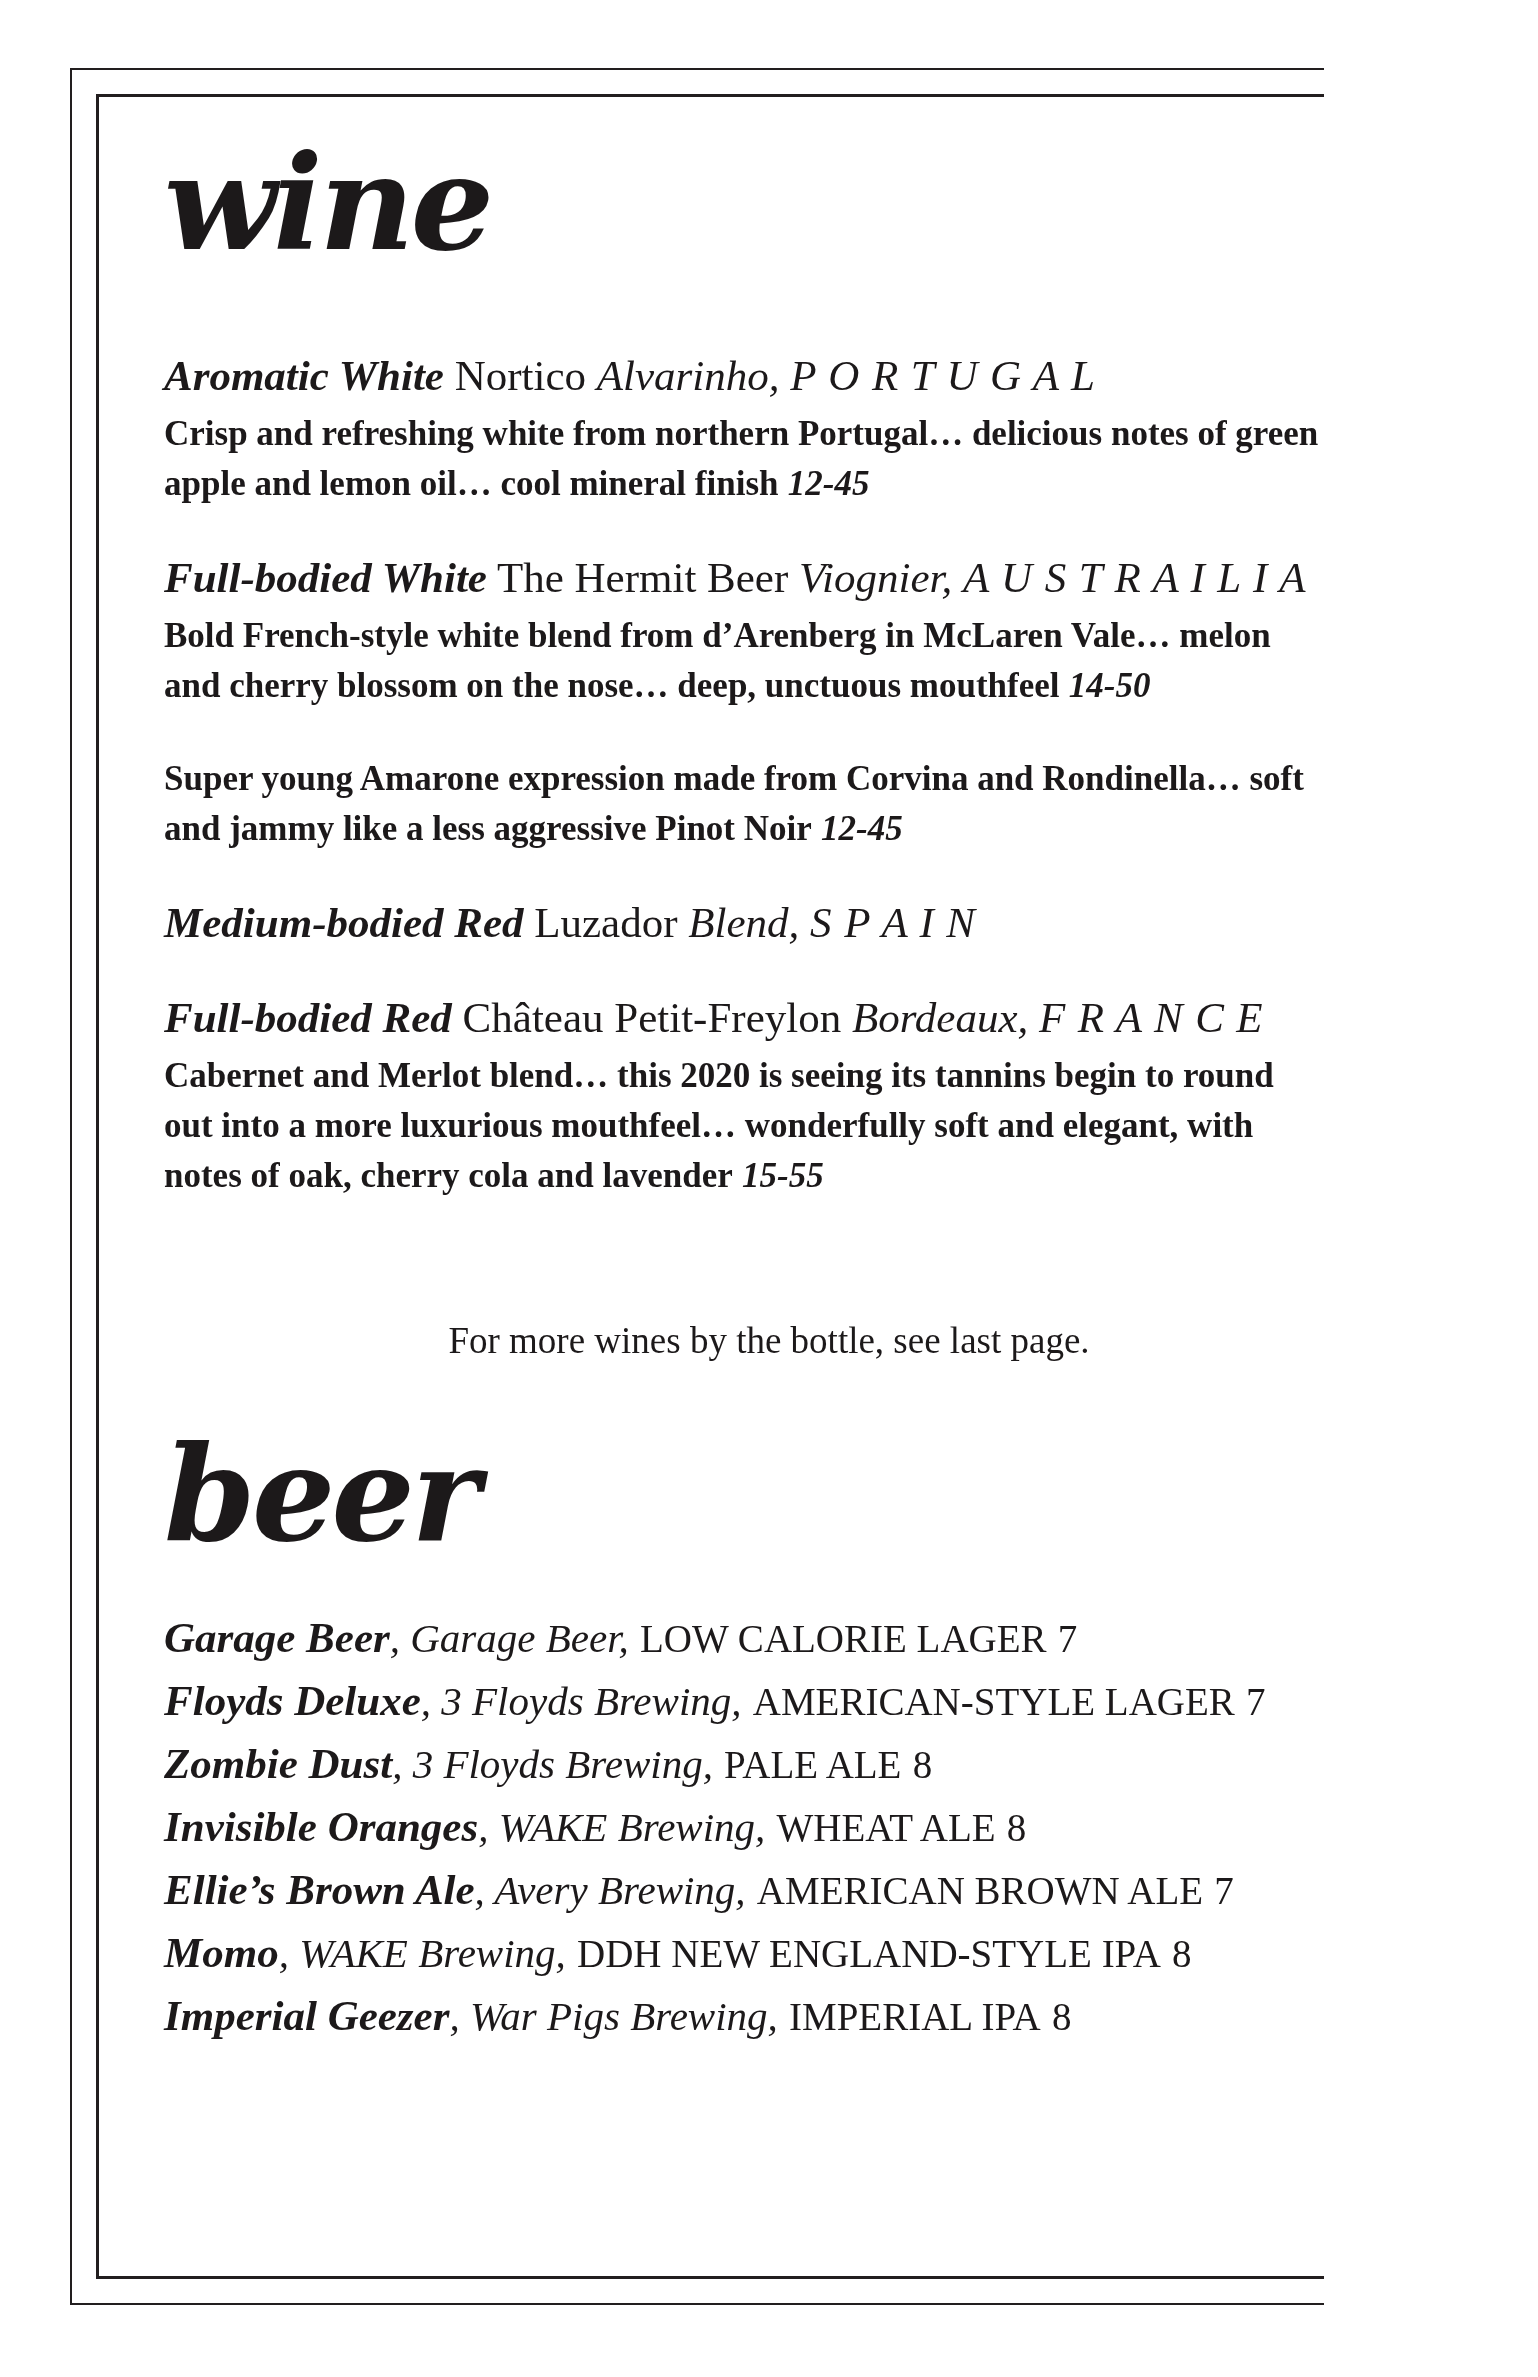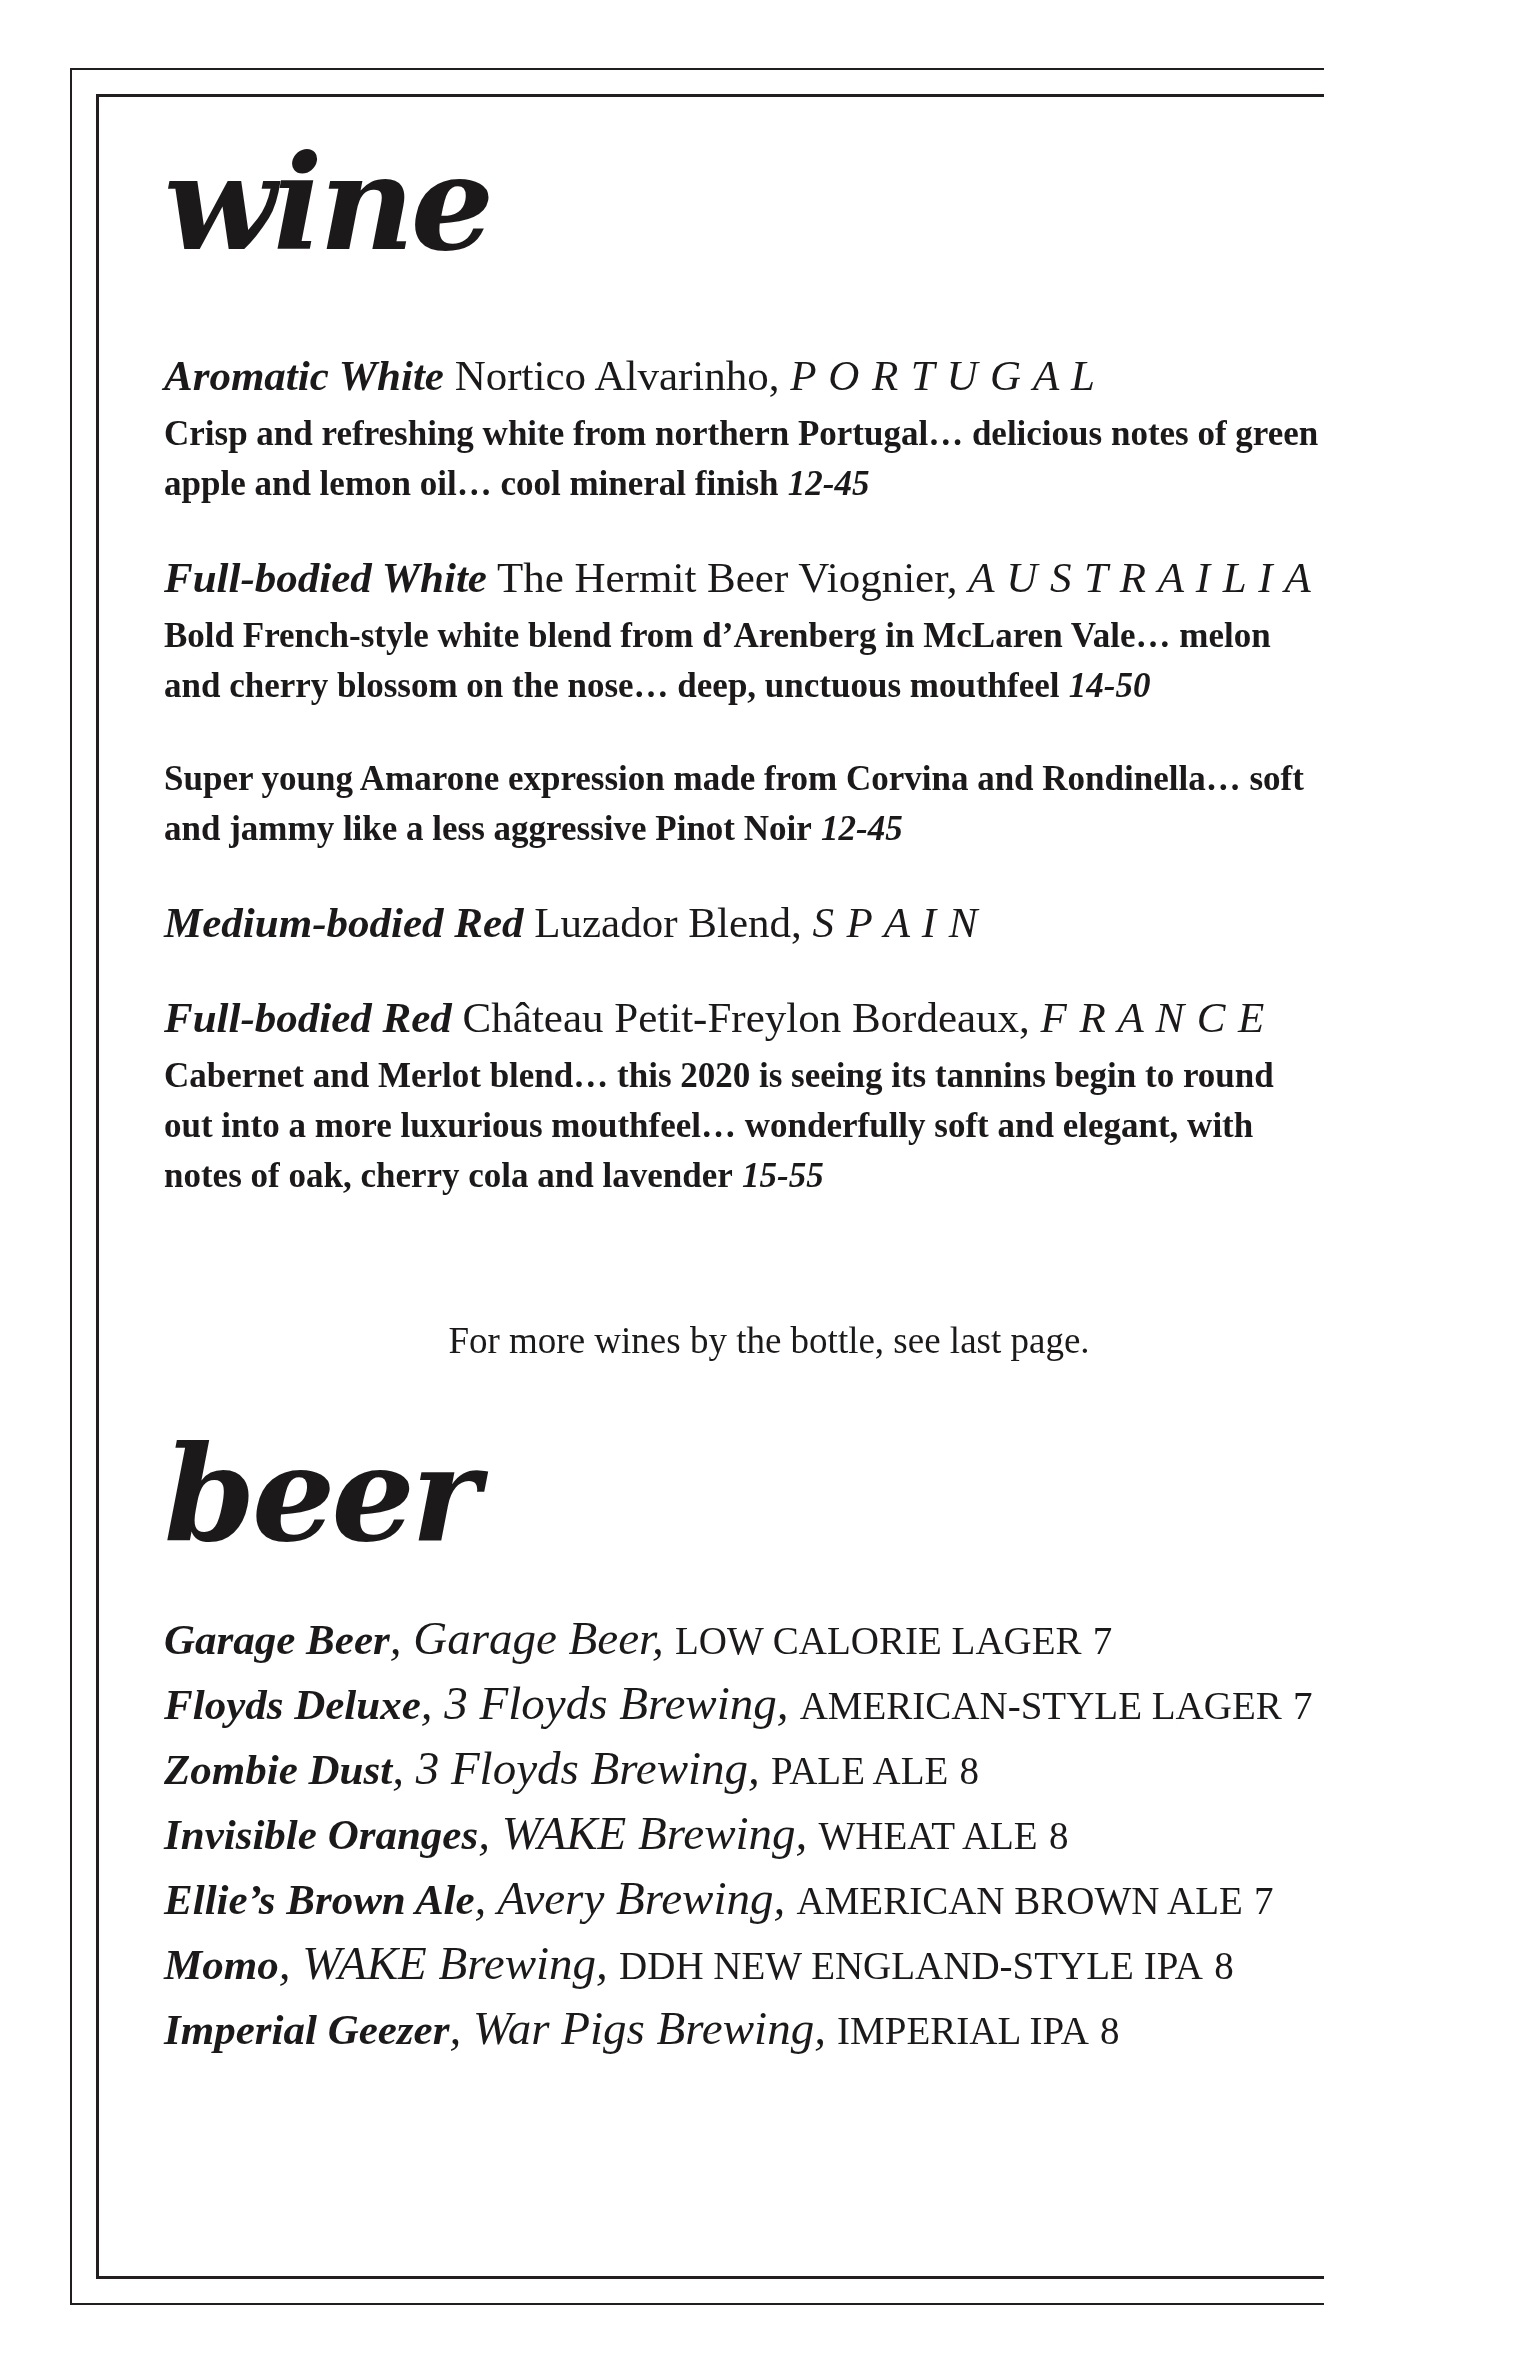--- a/index.html
+++ b/index.html
@@ -52,20 +52,21 @@
     font-size: 43px;
     font-weight: normal;
     line-height: 1.2;
     margin: 0 0 7.5px 0;
   }
   .w-cat {
     font-weight: bold;
     font-style: italic;
   }
   .w-grape {
+    font-style: italic;
   }
   .w-region {
     font-style: italic;
     letter-spacing: 0.9px;
   }
   .wine-desc {
     font-size: 35px;
     line-height: 50px;
     margin: 0;
     max-width: 1161px;
@@ -90,21 +91,21 @@
   .beer-line {
     font-size: 43px;
     line-height: 62px;
   }
   .b-name {
     font-weight: bold;
     font-style: italic;
   }
   .b-brewery {
     font-style: italic;
-    font-size: 47px;
+    font-size: 41px;
     font-family: Liberation Serif, serif;
   }
   .b-style {
     font-size: 39px;
     margin-left: 11.2px;
   }
   .b-price {
     font-size: 39px;
     margin-left: 11.2px;
   }

